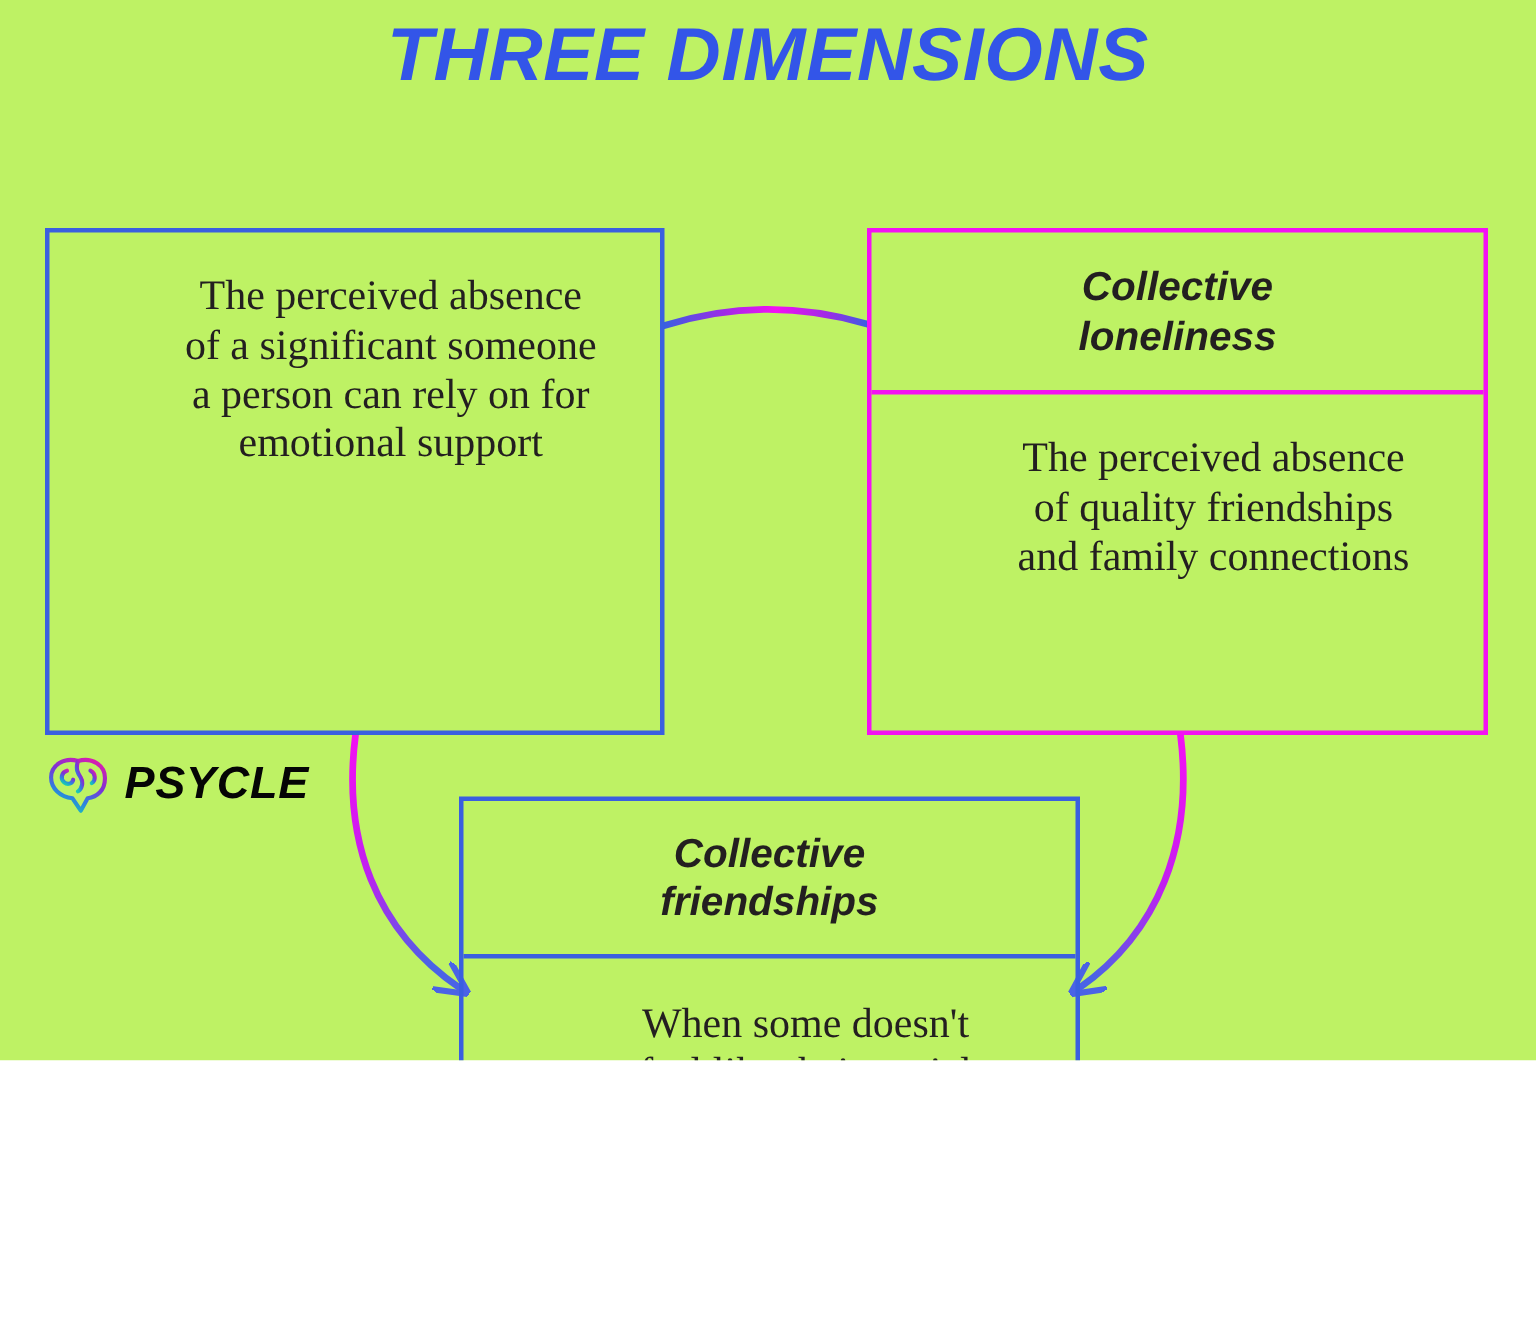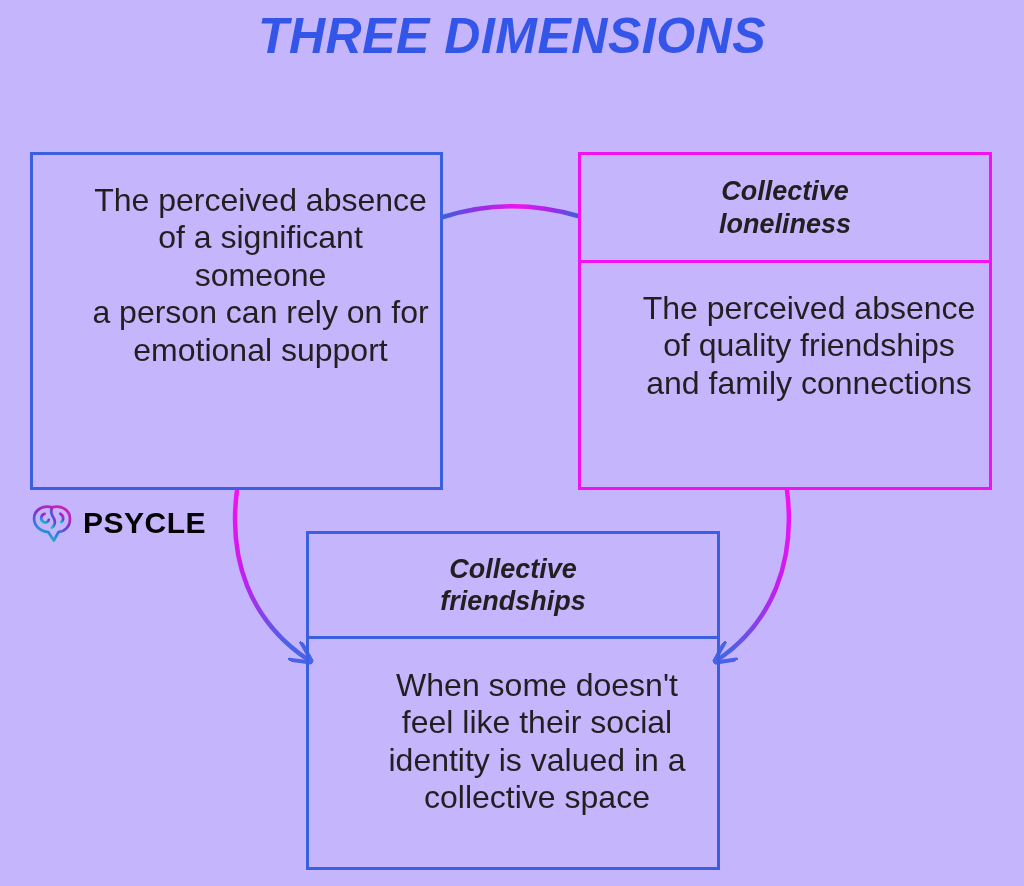--- a/index.html
+++ b/index.html
@@ -6,22 +6,22 @@
     margin: 0;
     padding: 0;
     background: #ffffff;
   }
   body {
     font-family: "Liberation Sans", sans-serif;
   }
   #canvas {
     position: relative;
     width: 1024px;
-    height: 886px;
-    background: #c4b5fd;
+    height: 707px;
+    background: #bef264;
     overflow: hidden;
   }
 
   
   #title-block {
     position: absolute;
     left: 0;
     top: 8px;
     width: 1024px;
     text-align: center;
@@ -83,23 +83,23 @@
   }
   .node-body {
     box-sizing: border-box;
     width: 100%;
     display: flex;
     align-items: flex-start;
     justify-content: center;
     text-align: center;
   }
   .node-body-text {
-    font-family: Liberation Sans, sans-serif;
+    font-family: Liberation Serif, serif;
     font-weight: normal;
-    font-size: 32px;
+    font-size: 28px;
     color: #231f20;
     line-height: 1.17;
     padding: 0 8px;
     white-space: pre-line;
     margin-left: 48px;
   }
 
   
   #box-intimate {
     left: 30px; top: 152px; width: 413px; height: 338px;
@@ -134,20 +134,21 @@
     gap: 8px;
   }
   #logo-mark { width: 46px; height: 46px; display: block; }
   #logo-word {
     font-family: "Liberation Sans", sans-serif;
     font-weight: bold;
     font-size: 30px;
     letter-spacing: 0.5px;
     color: #050505;
     line-height: 1;
+    font-style: italic;
   }
 </style>
 </head>
 <body>
 
 <div id="canvas">
 
   <div id="title-block">
     <span id="title-main">THREE DIMENSIONS</span>
   </div>

